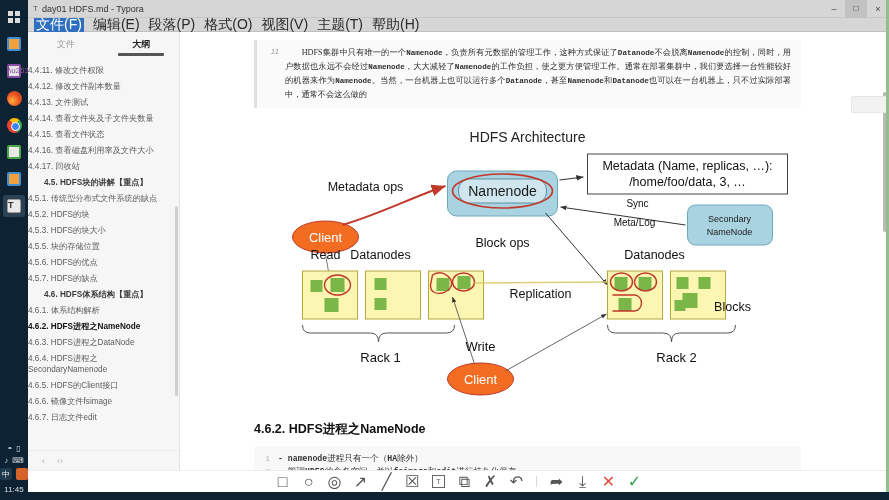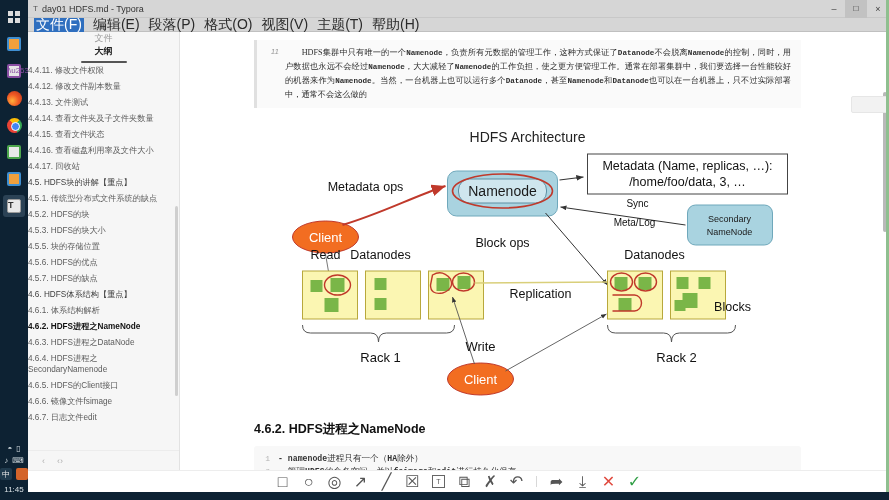--- a/index.html
+++ b/index.html
@@ -68,35 +68,35 @@
   .menu-item { font-size:14px; color:#2a2a2a; white-space:nowrap; }
   .menu-item.first { background:#2f6fbf; color:#fff; padding:0 2px; }
 
   .body-area { flex:1; display:flex; min-height:0; background:#fff; }
 
   
   .sidebar {
     width: 152px; background:#f6f6f6; border-right:1px solid #e2e2e2;
     display:flex; flex-direction:column; min-height:0;
   }
-  .side-tabs { display:flex; height:24px; align-items:center;flex-direction:column; }
+  .side-tabs { display:flex; height:24px; align-items:center; }
   .side-tab { flex:1; text-align:center; font-size:9px; color:#9a9a9a; position:relative; }
   .side-tab.active { color:#222; font-weight:bold; }
   .side-tab.active::after {
     content:""; position:absolute; left:50%; transform:translateX(-50%);
     bottom:-5px; width:46px; height:2.5px; background:#555; border-radius:1px;
   }
   .outline {
     flex:1; overflow:hidden; padding:6px 0 0 0; position:relative;
   }
   .o-item {
     font-size:8.2px; color:#5c5c5c; line-height:11px;
     padding:2.5px 6px 2.5px 0; white-space:normal;
   }
-  .o-l1 { padding-left:0; color:#3d3d3d; font-weight:normal; }
+  .o-l1 { padding-left:16px; color:#3d3d3d; font-weight:bold; }
   .o-l2 { }
   .o-item.cur { color:#111; font-weight:bold; }
   .side-scroll {
     position:absolute; right:1px; top:150px; width:3px; height:190px;
     background:#cfcfcf; border-radius:2px;
   }
   .side-foot {
     height:20px; display:flex; align-items:center; gap:12px;
     padding-left:14px; border-top:1px solid #ececec; background:#f6f6f6;
   }

